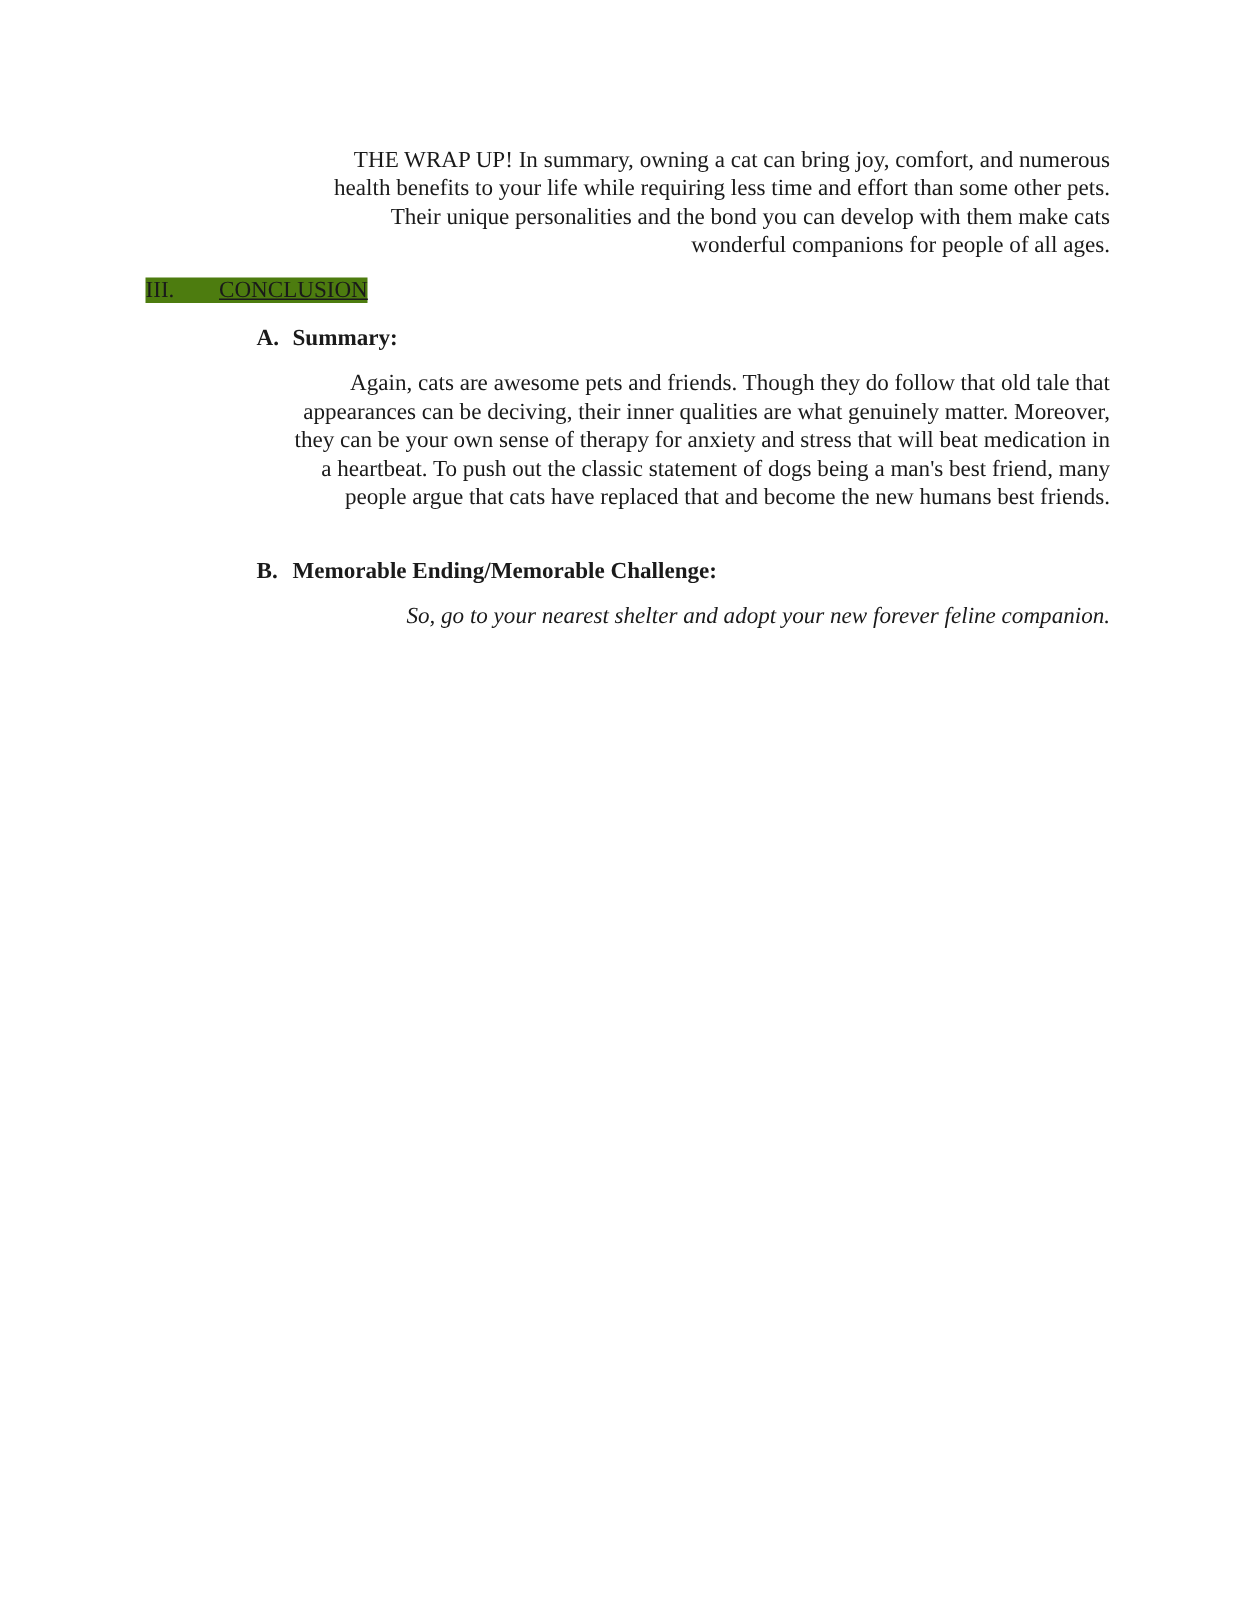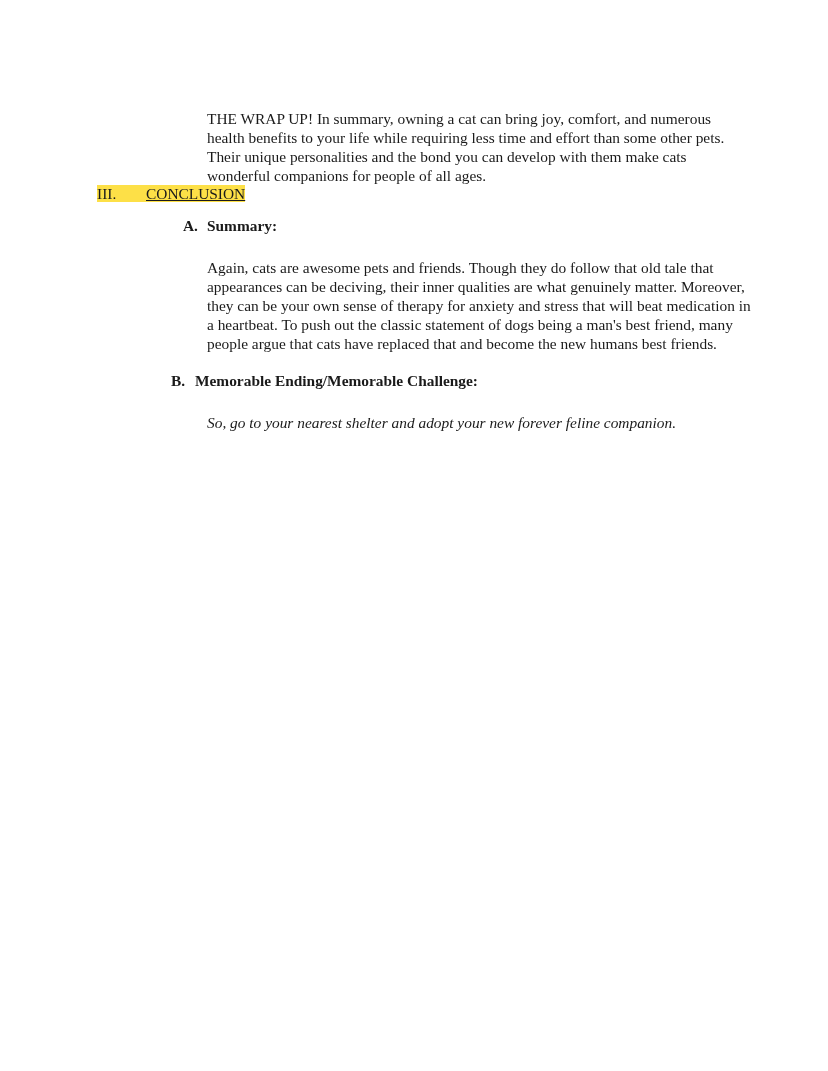--- a/index.html
+++ b/index.html
@@ -1,44 +1,44 @@
 <!DOCTYPE html>
 <html><head>
 <meta charset="utf-8">
 <style>
   html, body { margin: 0; padding: 0; }
   body {
     width: 828px; height: 1071px; background: #ffffff; position: relative;
     font-family: "Liberation Serif", serif; color: #1a1a1a; font-size: 15.4px;
   }
   .para {
-    position: absolute; left: 195px; width: 545px; line-height: 19px; margin: 12px;
+    position: absolute; left: 195px; width: 545px; line-height: 19px; margin: 0; text-align: right;
   }
   .heading-row {
     position: absolute; left: 97px; top: 184px; height: 20px; line-height: 20px;
   }
-  .hl { background: #fde047; }
+  .hl { background: #4d7c0f; }
   .roman { display: inline-block; width: 49px; }
   .heading-title { text-decoration: underline; }
   .sub {
     position: absolute; left: 171px; font-weight: bold; line-height: 20px;
   }
   .sub .letter { display: inline-block; width: 24px; }
   .italic { font-style: italic; }
 </style>
 </head>
 <body>
 
 <p class="para" style="top:97px;">THE WRAP UP! In summary, owning a cat can bring joy, comfort, and numerous health benefits to your life while requiring less time and effort than some other pets. Their unique personalities and the bond you can develop with them make cats wonderful companions for people of all ages.</p>
 
 <div class="heading-row">
   <span class="hl"><span class="roman">III.</span><span class="heading-title">CONCLUSION</span></span>
 </div>
 
-<div class="sub" style="top:216px;margin-left:12px;">
+<div class="sub" style="top:216px;">
   <span class="letter">A.</span><span>Summary:</span>
 </div>
 
 <p class="para" style="top:246px;">Again, cats are awesome pets and friends. Though they do follow that old tale that appearances can be deciving, their inner qualities are what genuinely matter. Moreover, they can be your own sense of therapy for anxiety and stress that will beat medication in a heartbeat. To push out the classic statement of dogs being a man's best friend, many people argue that cats have replaced that and become the new humans best friends.</p>
 
 <div class="sub" style="top:371px;">
   <span class="letter">B.</span><span>Memorable Ending/Memorable Challenge:</span>
 </div>
 
 <p class="para italic" style="top:401px;">So, go to your nearest shelter and adopt your new forever feline companion.</p>

